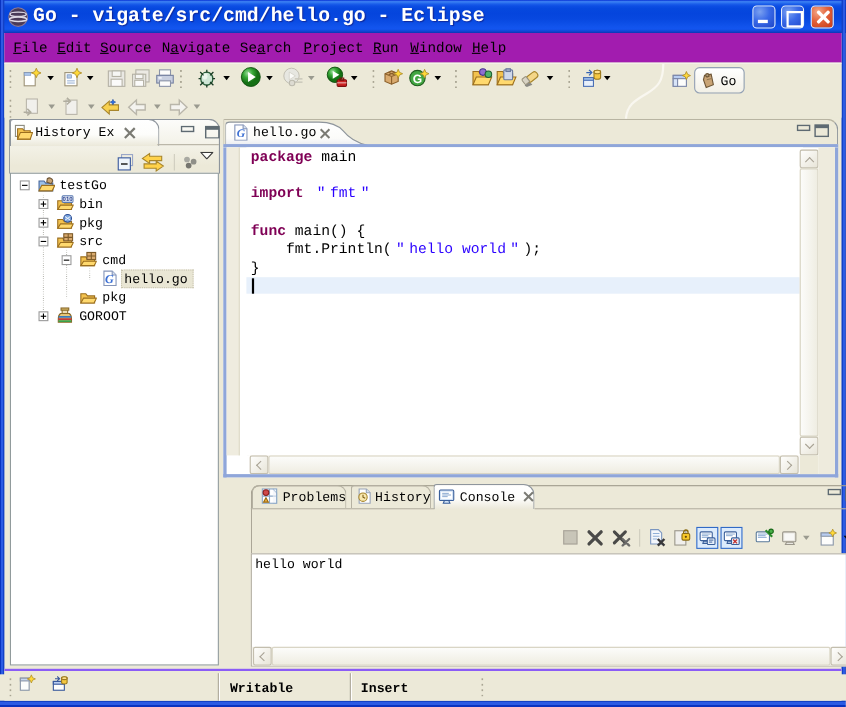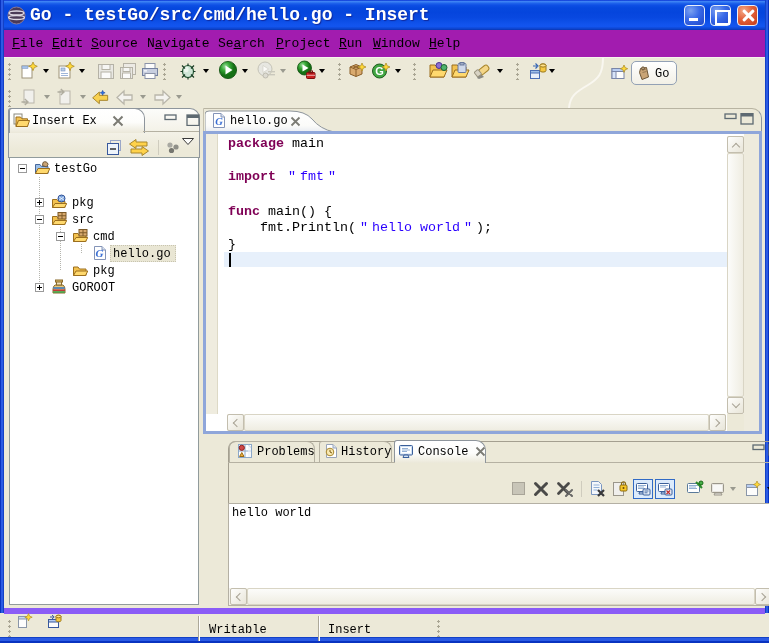--- a/index.html
+++ b/index.html
@@ -77,31 +77,31 @@
 
 .sb-btn { position:absolute; width:17px; height:17px; background:linear-gradient(135deg,#fefefd,#e8e5d8); border:1px solid #c3beae; border-radius:2px; }
 .sb-track { position:absolute; background:#f3f1e8; }
 .chev { position:absolute; width:6px; height:6px; border-left:1.8px solid #a8a294; border-top:1.8px solid #a8a294; }
 .chev.up { left:5px; top:7px; transform:rotate(45deg); }
 .chev.down { left:5px; top:3px; transform:rotate(225deg); }
 .chev.left { left:6px; top:5px; transform:rotate(-45deg); }
 .chev.right { left:3px; top:5px; transform:rotate(135deg); }
 
 
-#statusbar { left:4px; top:608px; width:761px; height:29px; background:#ECE9D8; border-top:6px solid #8b5cf6; }
+#statusbar { left:4px; top:608px; width:761px; height:29px; background:#ECE9D8; border-top:2px solid #8b5cf6;font-weight:bold; }
 .etch { position:absolute; top:2px; width:2px; height:25px; border-left:1px solid #aca899; border-right:1px solid #ffffff; }
 .sbtext { position:absolute; top:9px; font-size:12px; white-space:pre; }
 </style>
 </head>
 <body>
 <div class="abs" id="titlebar"></div>
 <div class="abs" id="frame-left"></div>
 <div class="abs" id="frame-right"></div>
 <div class="abs" id="frame-bottom"></div>
-<div class="abs" id="titletext">Go - testGo/src/cmd/hello.go - Insert</div>
+<div class="abs" id="titletext">Go - vigate/src/cmd/hello.go - Eclipse</div>
 <svg class="abs" style="left:7px;top:6px" width="19" height="19" viewBox="0 0 19 19">
   <circle cx="9.5" cy="9.5" r="8.5" fill="#4a3a58"></circle>
   <circle cx="9.5" cy="9.5" r="8.5" fill="none" stroke="#8a7a9a" stroke-width="1"></circle>
   <ellipse cx="9.5" cy="7" rx="7.4" ry="2" fill="none" stroke="#ddd8e4" stroke-width="1.3"></ellipse>
   <ellipse cx="9.5" cy="11.5" rx="7.9" ry="2" fill="none" stroke="#ddd8e4" stroke-width="1.3"></ellipse>
 </svg>
 <div class="abs tbtn" id="btn-min"></div>
 <div class="abs tbtn" id="btn-max"></div>
 <div class="abs tbtn" id="btn-close">
     <div class="xbar" style="transform:rotate(45deg)"></div>
@@ -283,21 +283,21 @@
 
 <div class="abs" id="leftpane">
   <div id="lp-outline"></div>
   <div class="panetab-active" id="lp-tab"></div>
   <div class="abs" style="left:135px;top:23px;width:56px;height:1px;background:#b5b1a2"></div>
   <svg class="abs" style="left:5px;top:4px" width="17" height="17" viewBox="0 0 17 17">
     <rect x="1" y="2" width="8" height="10" fill="#fdfdfc" stroke="#8a8a7e"></rect>
     <path d="M3 6 L3 14.5 L14.5 14.5 L14.5 6.8 L9 6.8 L7.5 5 L3 5 z" fill="#f3c24f" stroke="#9c6f1e"></path>
     <path d="M3 14.5 L5.5 8.5 L16.5 8.5 L14.5 14.5 z" fill="#ffd96e" stroke="#9c6f1e"></path>
   </svg>
-  <span class="abs vtext" style="left:24px;top:6px">Insert Ex</span>
+  <span class="abs vtext" style="left:24px;top:6px">History Ex</span>
   <svg class="abs" style="left:104px;top:7px" width="12" height="12" viewBox="0 0 12 12">
     <path d="M1.5 1.5 L10.5 10.5 M10.5 1.5 L1.5 10.5" stroke="#7b7b74" stroke-width="2"></path>
   </svg>
   <svg class="abs" style="left:156px;top:6px" width="40" height="12" viewBox="0 0 40 12">
     <rect x="1" y="1" width="11" height="4.5" fill="none" stroke="#5e6a72" stroke-width="1.3"></rect>
     <rect x="23" y="1" width="12" height="10.5" fill="none" stroke="#5e6a72" stroke-width="1.3"></rect>
     <rect x="23" y="1" width="12" height="3" fill="#5e6a72"></rect>
   </svg>
 
   <svg class="abs" style="left:98px;top:31px" width="16" height="17" viewBox="0 0 16 17">
@@ -326,20 +326,32 @@
       <div class="tog" style="left:8px">
           <i></i>
         </div>
       <svg class="ticon16 if-testgo" style="left:24px" viewBox="0 0 16 16">
         <path d="M1.5 13.5 L1.5 4.5 L6 4.5 L7.5 6.5 L14 6.5 L14 13.5 z" fill="#9cc0e8" stroke="#46679c"></path>
         <path d="M1.5 13.5 L4 8.5 L15.8 8.5 L13.5 13.5 z" fill="#ffd96e" stroke="#9c6f1e"></path>
         <path d="M9 2.5 a3 3 0 0 1 5 2 l-1.5 2.5 -4 -1.5 z" fill="#c9a475" stroke="#6e5636"></path>
       </svg>
       <span class="lbl" style="left:44px">testGo</span>
     </div>
+    <div class="trow" style="top:19px">
+      <div class="tog plus" style="left:25px">
+          <i></i>
+        </div>
+      <svg class="ticon16" style="left:41px" viewBox="0 0 16 16">
+        <path d="M1.5 13.5 L1.5 5.5 L6 5.5 L7.5 7.5 L14 7.5 L14 13.5 z" fill="#f3c24f" stroke="#9c6f1e"></path>
+        <path d="M1.5 13.5 L4 9.5 L15.8 9.5 L13.5 13.5 z" fill="#ffd96e" stroke="#9c6f1e"></path>
+        <rect x="5.5" y="1" width="10" height="6" rx="1" fill="#e8edf6" stroke="#5878b0"></rect>
+        <text x="10.5" y="6" font-size="5.5" font-weight="bold" font-family="Liberation Sans" fill="#283f8f" text-anchor="middle">010</text>
+      </svg>
+      <span class="lbl" style="left:62px">bin</span>
+    </div>
     <div class="trow" style="top:36px">
       <div class="tog plus" style="left:25px">
           <i></i>
         </div>
       <svg class="ticon16" style="left:41px" viewBox="0 0 16 16">
         <path d="M1.5 13.5 L1.5 5.5 L6 5.5 L7.5 7.5 L14 7.5 L14 13.5 z" fill="#f3c24f" stroke="#9c6f1e"></path>
         <path d="M1.5 13.5 L4 9.5 L15.8 9.5 L13.5 13.5 z" fill="#ffd96e" stroke="#9c6f1e"></path>
         <circle cx="10.5" cy="4.5" r="3.5" fill="#7ea7e0" stroke="#2d4f96"></circle>
         <path d="M8 2.8 l5 3.4 M13 2.8 l-5 3.4" stroke="#ecf2fa" stroke-width="0.9"></path>
       </svg>

